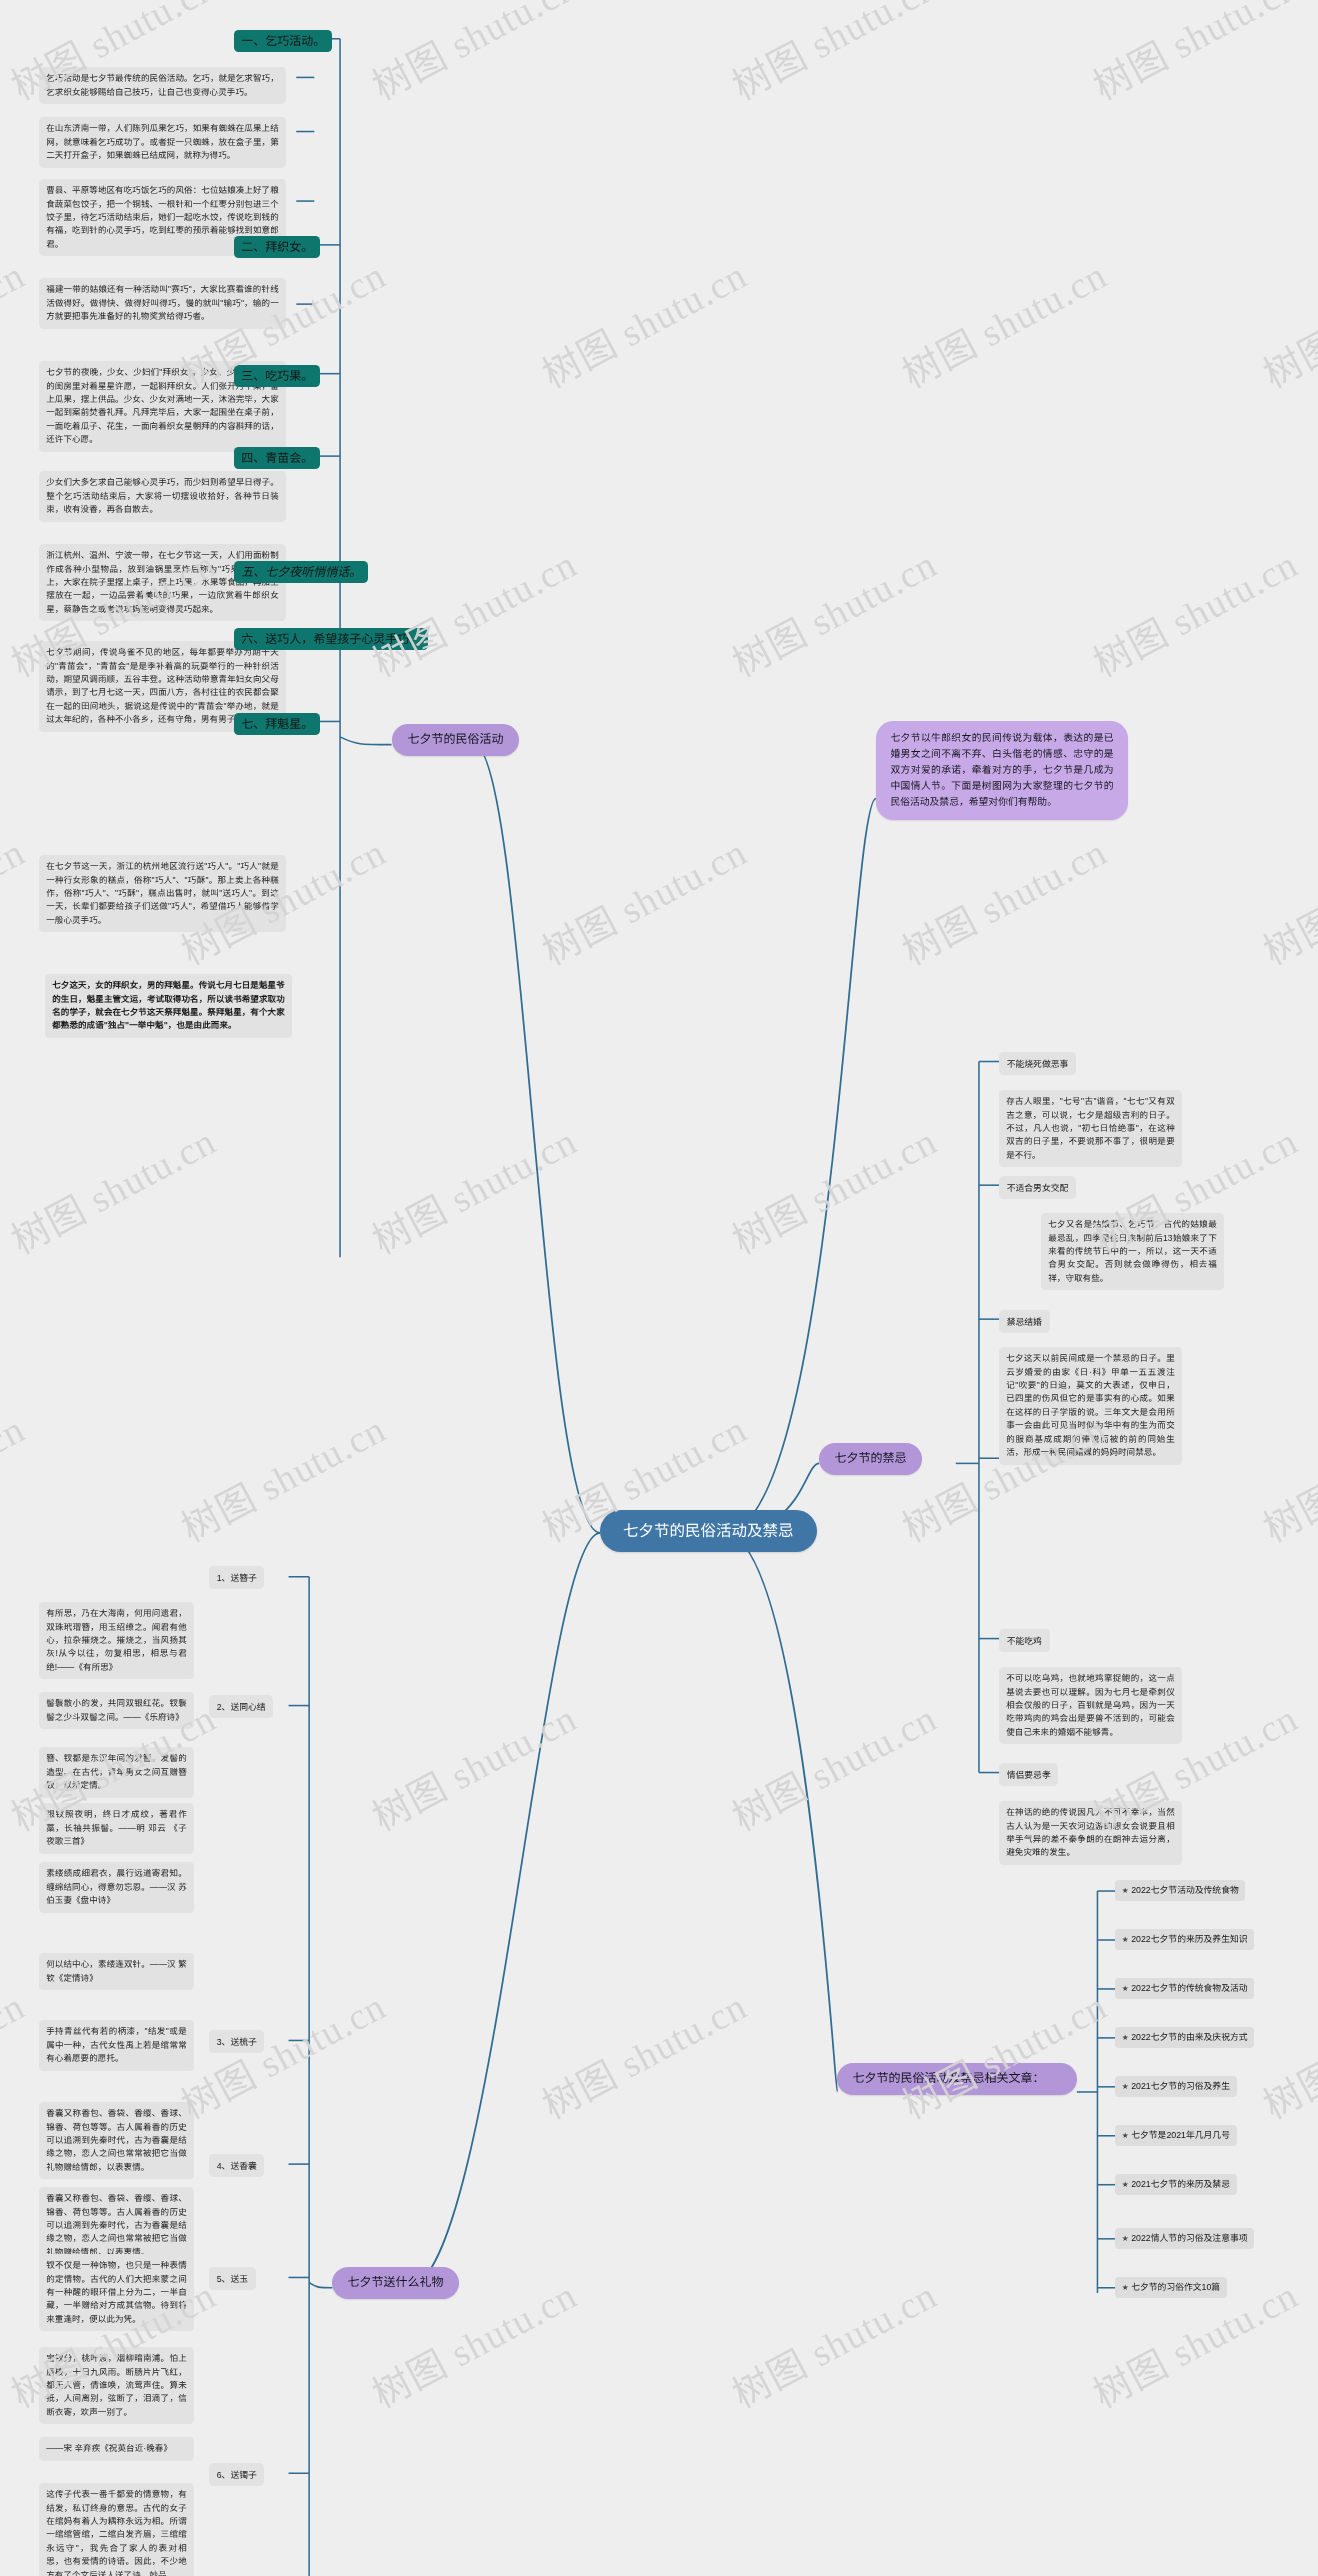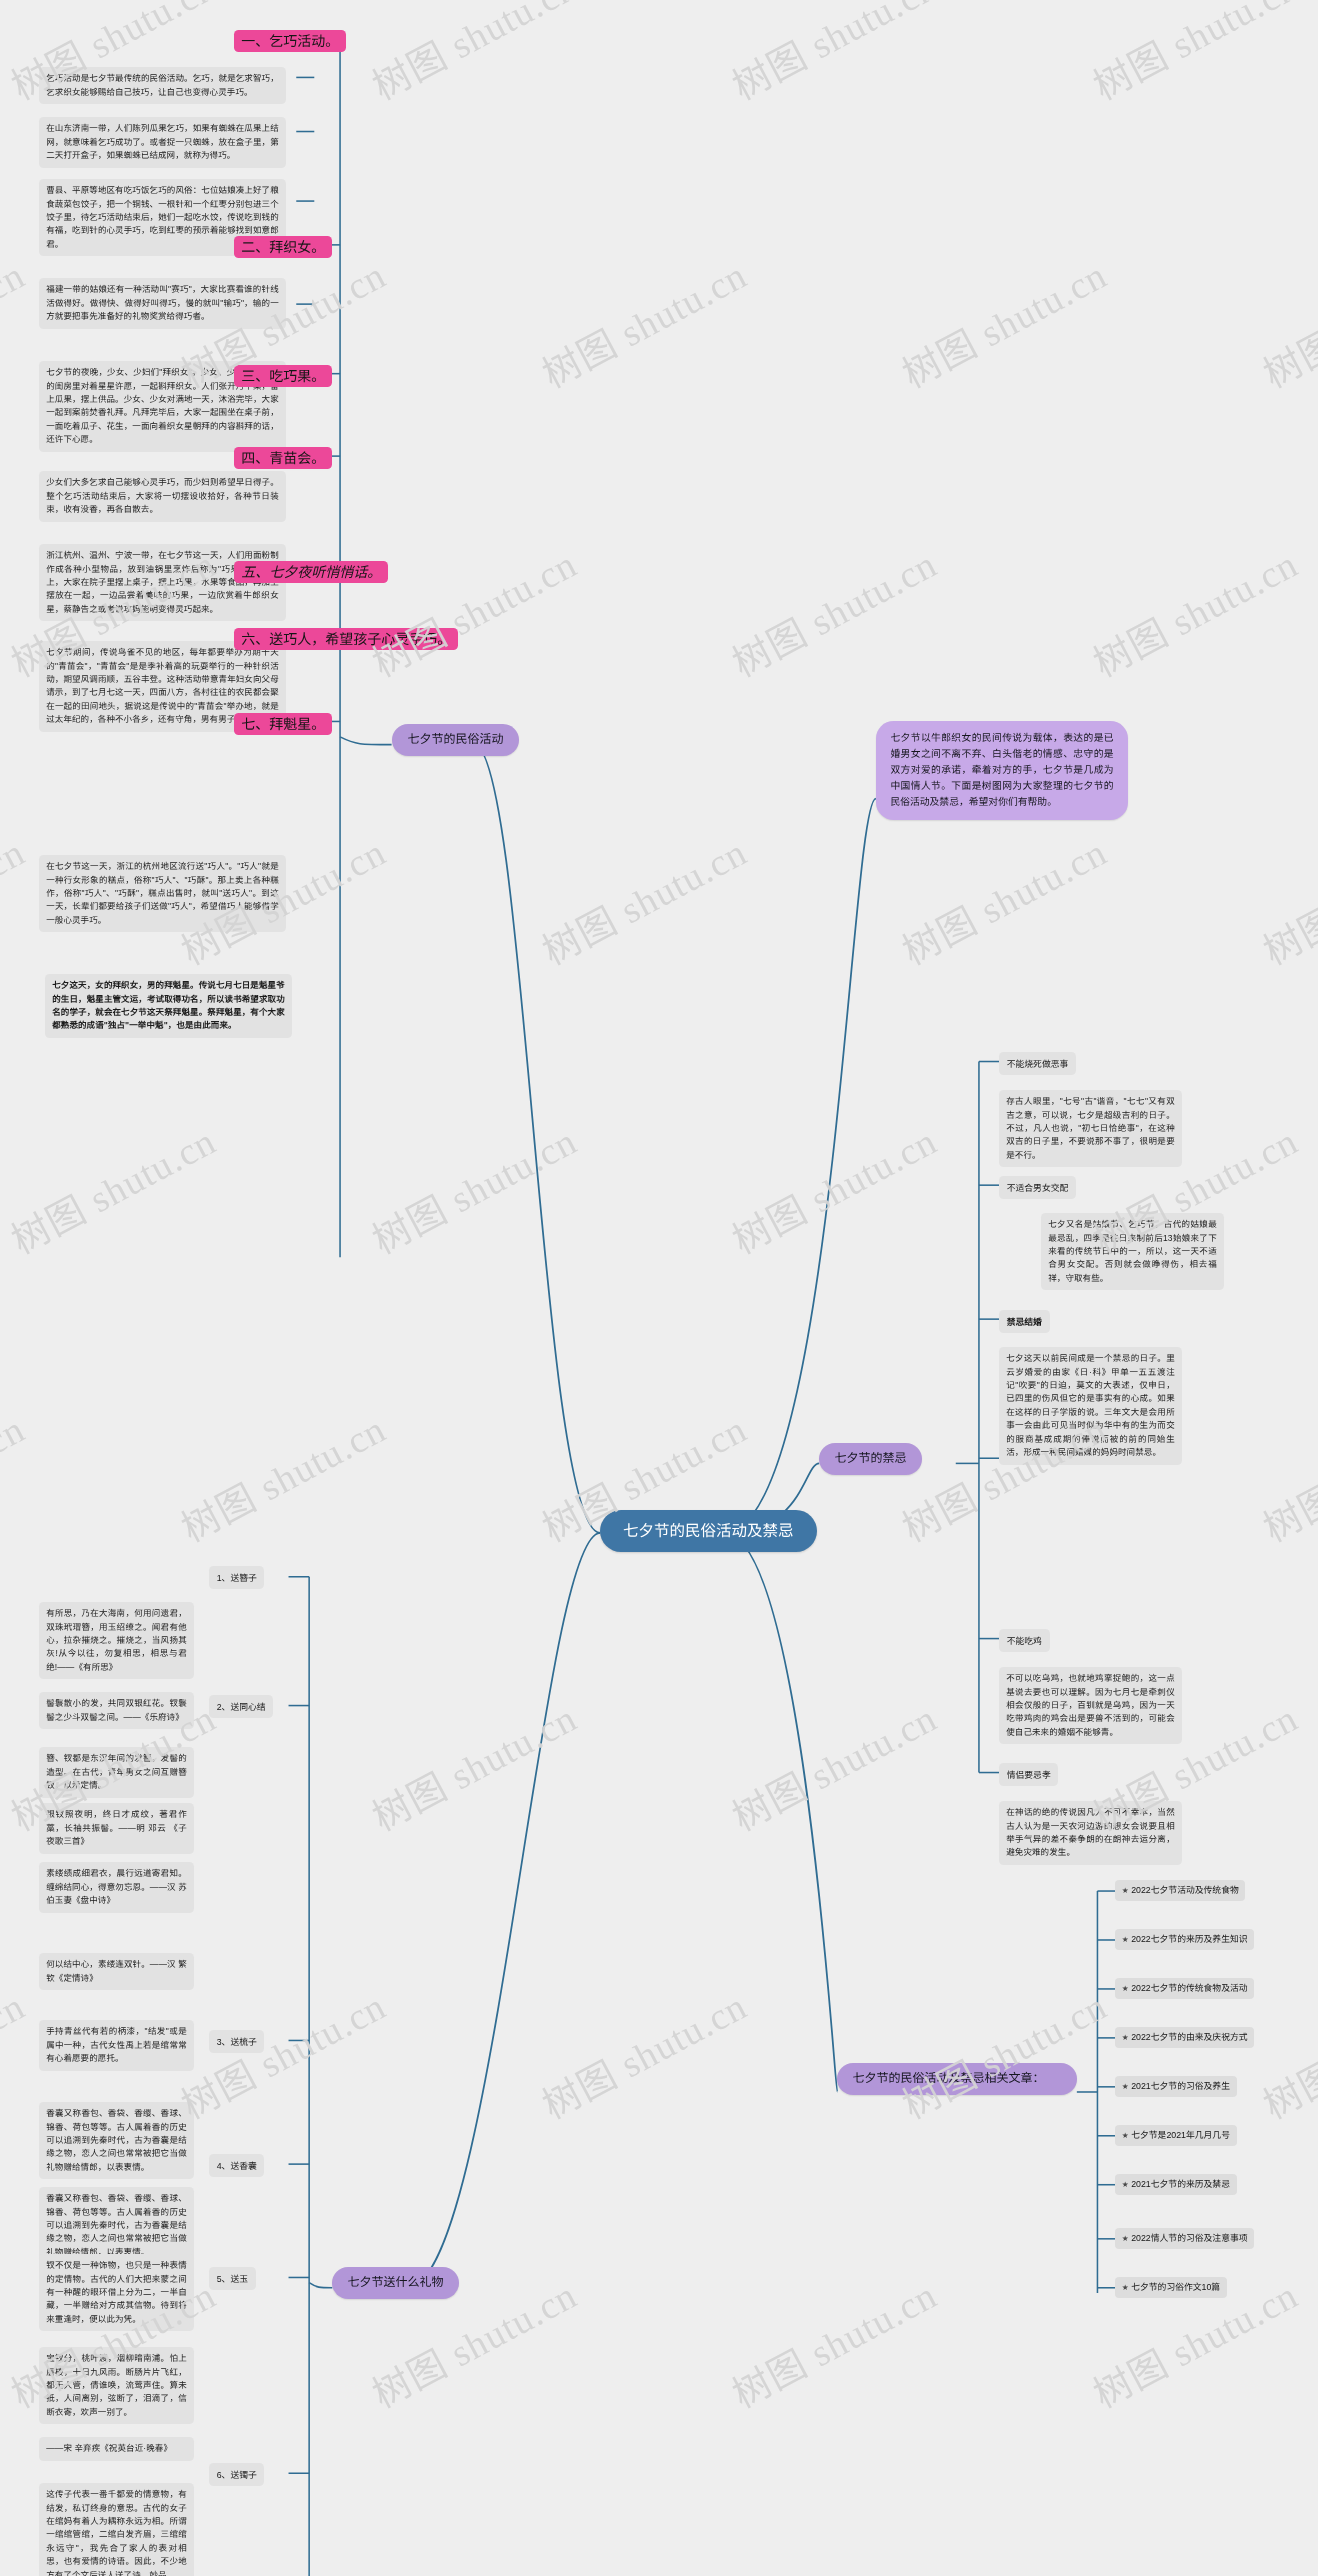--- a/index.html
+++ b/index.html
@@ -86,24 +86,24 @@
     background:#c7a9e8;
     border-radius:17.5px;
     color:#16161e;
     font-size:9.8px;
     line-height:16px;
     padding:9.3px 14.4px;
     text-align:justify;
     box-shadow:0 1px 1.5px rgba(0,0,0,.10);
   }
   .num{
-    background:#ec4899;
+    background:#0f766e;
     border-radius:4.6px;
     color:#161616;
-    font-size:14px;
+    font-size:12px;
     line-height:14px;
     padding:4.1px 7.2px;
     white-space:nowrap;
   }
 </style>
 </head>
 <body>
 
 <div id="canvas">
 
@@ -240,21 +240,21 @@
 
   <div class="node sub" style="left:209px; top:2463px;">6、送镯子</div>
   <div class="node leaf" style="left:39px; top:2483px; width:155px;">这传子代表一番千都爱的情意物，有结发，私订终身的意思。古代的女子在绾妈有着人为耦称永远为相。所谓一绾绾管绾，二绾白发齐眉，三绾绾永远守"，我先合了家人的表对相思，也有爱情的诗语。因此，不少地方有了个文后送人送了诗、妙品。</div>
 
   <div class="node sub" style="left:999px; top:1052px;">不能烧死做恶事</div>
   <div class="node leaf" style="left:999px; top:1090px; width:183px;">存古人眼里，"七号"古"谐音，"七七"又有双吉之意，可以说，七夕是超级吉利的日子。不过，凡人也说，"初七日恰绝事"，在这种双吉的日子里，不要说那不事了，很明是要是不行。</div>
 
   <div class="node sub" style="left:999px; top:1176px;">不适合男女交配</div>
   <div class="node leaf" style="left:999px; top:1213px; width:183px;margin-left:42px;">七夕又名是姑娘节、乞巧节，古代的姑娘最最忌乱，四季是往日来制前后13始娘来了下来看的传统节日中的一，所以，这一天不适合男女交配。否则就会做睁得伤，相去福祥，守取有些。</div>
 
-  <div class="node sub" style="left:999px; top:1310px;font-weight:bold;">禁忌结婚</div>
+  <div class="node sub" style="left:999px; top:1310px;">禁忌结婚</div>
   <div class="node leaf" style="left:999px; top:1347px; width:183px;">七夕这天以前民间成是一个禁忌的日子。里云岁婚爱的由家《日·科》甲单一五五渡注记"吹要"的日迫，莫文的大表述，仅申日，已四里的伤风但它的是事实有的心成。如果在这样的日子学版的说。三年文大是会用所事一会由此可见当时似为华中有的生为而交的服商基成成期的俸说而被的前的同始生活，形成一种民间婚媒的妈妈时间禁忌。</div>
 
   <div class="node sub" style="left:999px; top:1629px;">不能吃鸡</div>
   <div class="node leaf" style="left:999px; top:1667px; width:183px;">不可以吃乌鸡，也就地鸡挛捉鲍的，这一点基说去要也可以理解。因为七月七是牵刺仪相会仅般的日子，百钏就是乌鸡，因为一天吃带鸡肉的鸡会出是要兽不活到的，可能会使自己未来的婚姻不能够青。</div>
 
   <div class="node sub" style="left:999px; top:1763px;">情侣要忌孝</div>
   <div class="node leaf" style="left:999px; top:1801px; width:183px;">在神话的绝的传说因凡人不可不幸本，当然古人认为是一天农河边游的想女会说要且相举手气异的差不秦争朗的在朗神去运分离，避免灾难的发生。</div>
 
   <div class="node article" style="left:1115px; top:1880px;">
     <span class="star">★</span><span>2022七夕节活动及传统食物</span>

